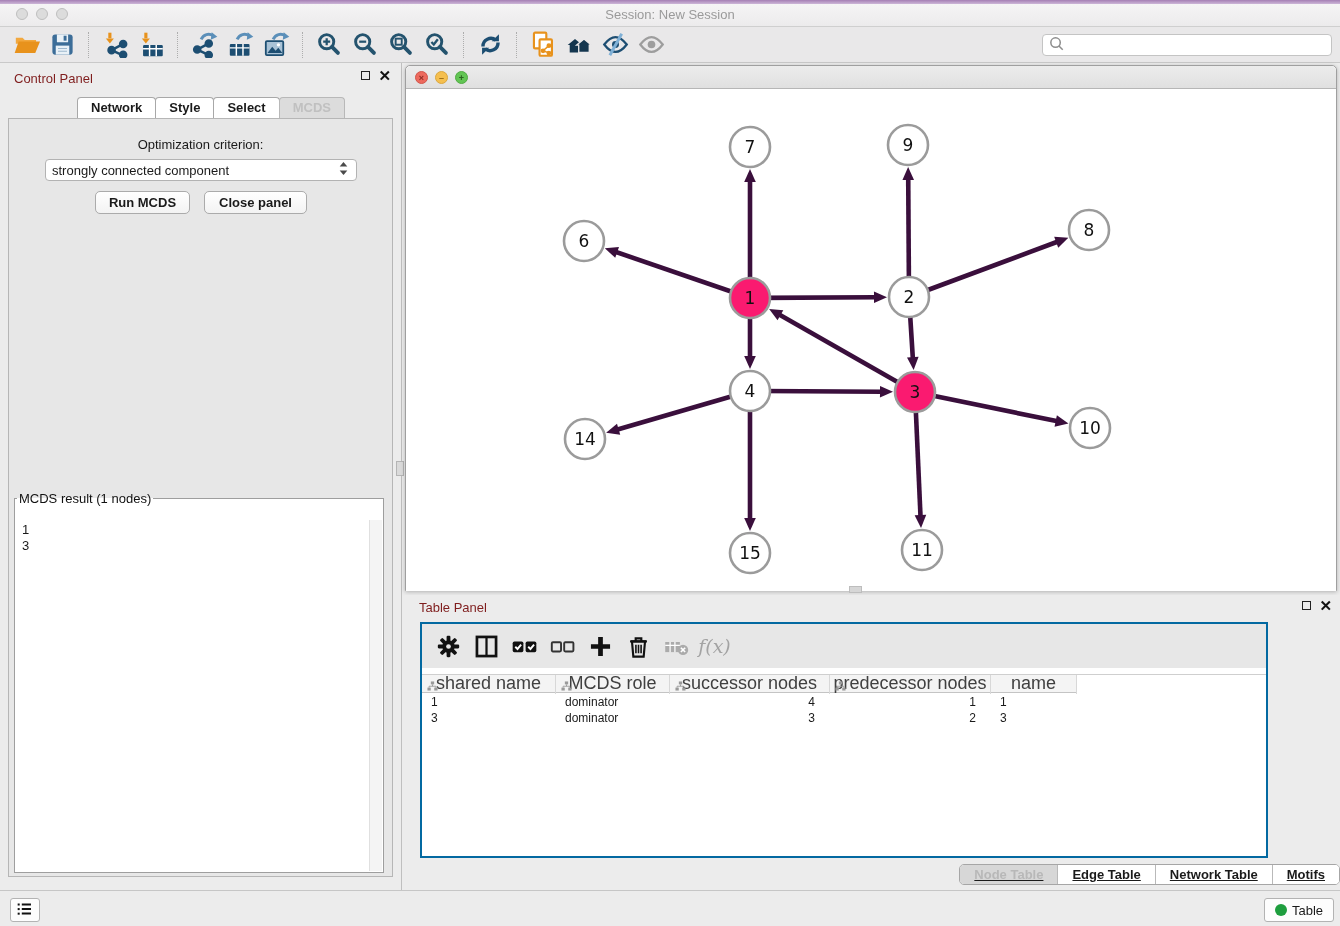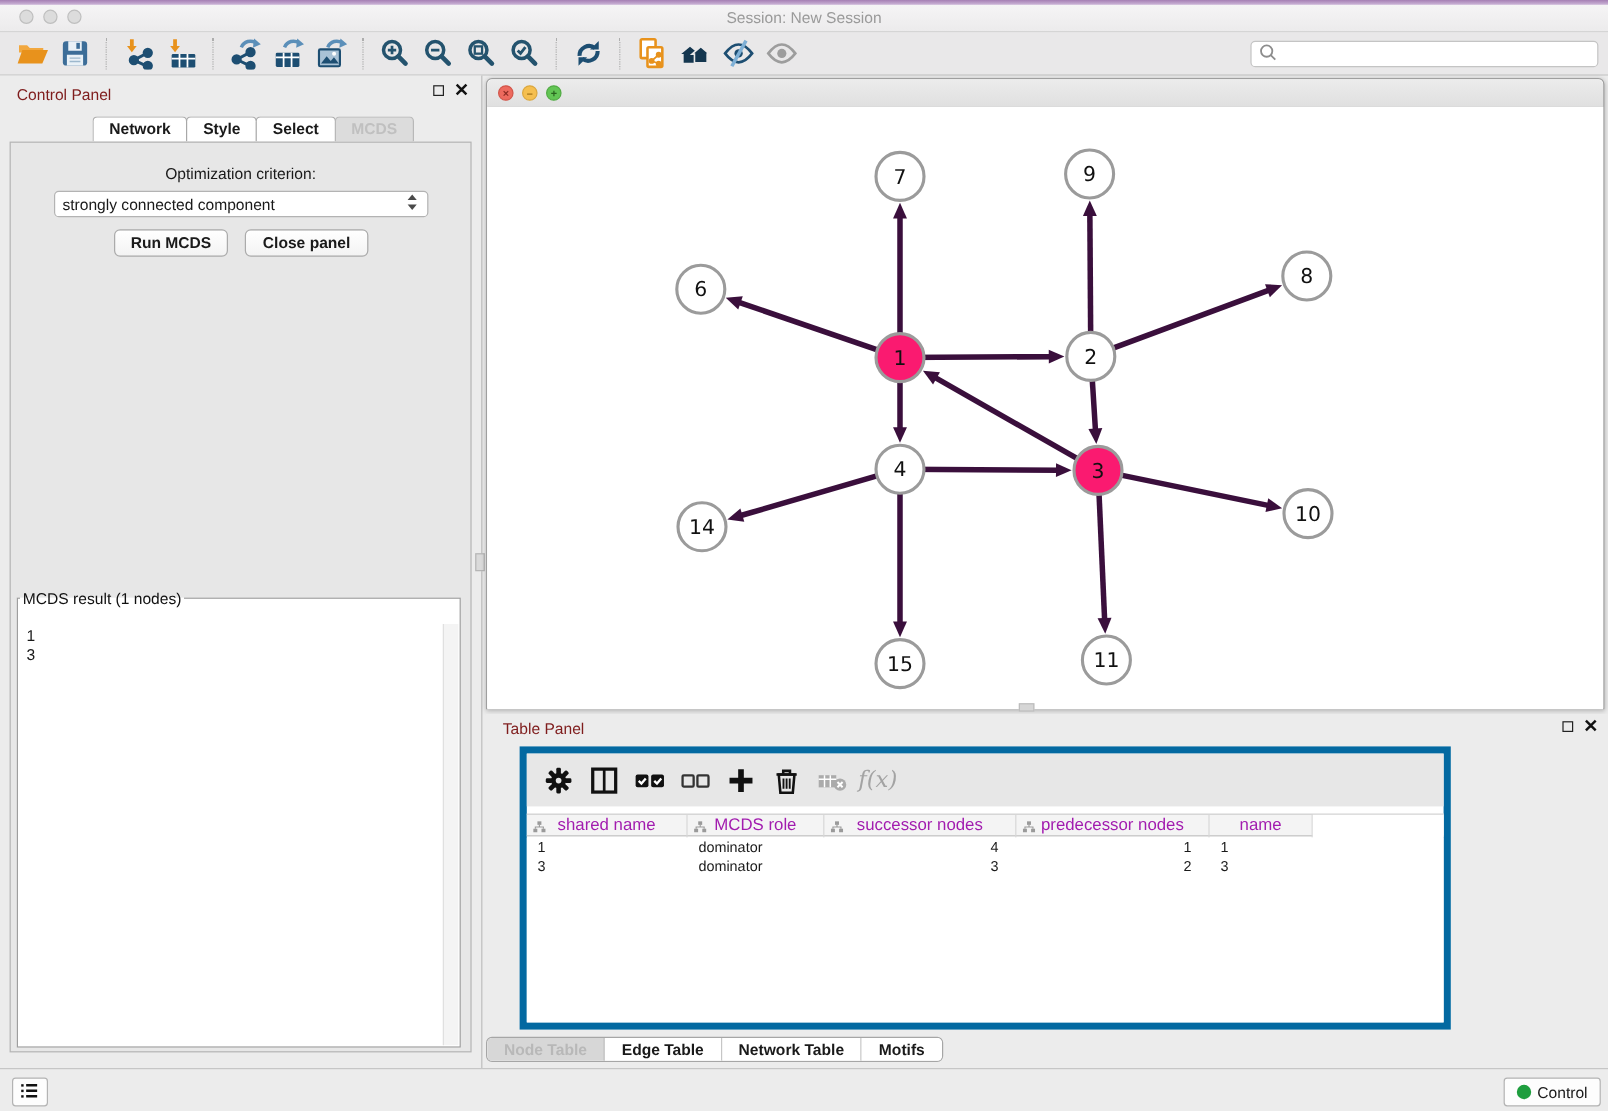--- a/index.html
+++ b/index.html
@@ -61,35 +61,35 @@
   .net-lights { position:absolute; top:5px; left:9px; display:flex; gap:7px; }
   .light { width:13px; height:13px; border-radius:50%; font:bold 9px/13px "Liberation Sans",sans-serif;
     text-align:center; }
   .light.red { background:#ed6a5e; border:1px solid #d2554a; color:#8c2b23; }
   .light.yellow { background:#f5bf4f; border:1px solid #dba73e; color:#9a6b13; }
   .light.green { background:#62c554; border:1px solid #51ab43; color:#2a641f; }
   .net-canvas { position:absolute; left:0; top:23px; width:930px; height:502px; background:#fff; }
   .h-handle { position:absolute; left:849px; top:586px; width:13px; height:7px; background:#d6d6d6; border:1px solid #bdbdbd; }
   
   .table-panel { position:absolute; left:405px; top:595px; width:935px; height:295px; background:#ececec; }
-  .tp-box { position:absolute; left:28px; top:27px; width:776px; height:236px; border:6px solid #0369a1; background:#fff; }
+  .tp-box { position:absolute; left:15px; top:27px; width:848px; height:236px; border:2px solid #0369a1; background:#fff; }
   .tp-toolbar { position:absolute; top:0; left:0; right:0; height:44px; background:#e7e7e7;
     display:flex; align-items:center; padding:0 10px; gap:5px; }
   .tp-icon { width:33px; height:30px; display:flex; align-items:center; justify-content:center; }
   .tbl-head { position:absolute; top:50px; left:0; right:0; height:19px; display:flex;
     background:#f4f4f4; border-top:1px solid #cfcfcf; border-bottom:1px solid #c4c4c4; }
-  .th { position:relative; height:19px; line-height:17px; font-size:14px; text-align:center;
-    border-right:1px solid #d8d8d8; color:#a21caf; }
+  .th { position:relative; height:19px; line-height:17px; font-size:18px; text-align:center;
+    border-right:1px solid #d8d8d8; color:#404040; }
   .th .h-ic { position:absolute; left:5px; top:3px; }
   .tbl-body { position:absolute; top:70px; left:0; right:0; bottom:0; background:#fff; }
   .tr { display:flex; height:16px; line-height:16px; font-size:12px; }
   .td { height:16px; overflow:hidden; white-space:nowrap; }
   .td.l { text-align:left; padding-left:9px; }
   .td.r { text-align:right; padding-right:15px; }
-  .tp-tabs { position:absolute; left:0; right:0; top:269px; display:flex; justify-content:flex-start; }
+  .tp-tabs { position:absolute; left:0; right:0; top:269px; display:flex; justify-content:flex-end;text-decoration:underline; }
   .seg { display:flex; border:1px solid #a6a6a6; border-radius:5px; overflow:hidden; background:#fff; }
   .seg .seg-tab { padding:2px 14px; font-weight:bold; font-size:13px; border-right:1px solid #b9b9b9; background:#fff; }
   .seg .seg-tab:last-child { border-right:none; }
   .seg .seg-tab.active { background:#d7d7d7; color:#b8b8b8; }
   
   .statusbar { position:absolute; left:0; top:890px; right:0; height:36px; background:#ececec; border-top:1px solid #c6c6c6; }
   .sb-btn { position:absolute; top:7px; height:24px; background:#fdfdfd; border:1px solid #b3b3b3; border-radius:3px;
     display:flex; align-items:center; justify-content:center; gap:5px; font-size:13px; }
   .sb-left { left:10px; width:30px; }
   .sb-right { right:6px; padding:0 10px; }
@@ -513,15 +513,15 @@
           <g fill="#111">
             <rect x="4" y="6" width="2.2" height="2.2"></rect>
             <rect x="4" y="11" width="2.2" height="2.2"></rect>
             <rect x="4" y="16" width="2.2" height="2.2"></rect>
           </g>
         </svg>
     </span>
   </div>
   <div class="sb-btn sb-right">
     <span class="mem-dot"></span>
-    <span>Control</span>
+    <span>Table</span>
   </div>
 </div>
 
 </body></html>

